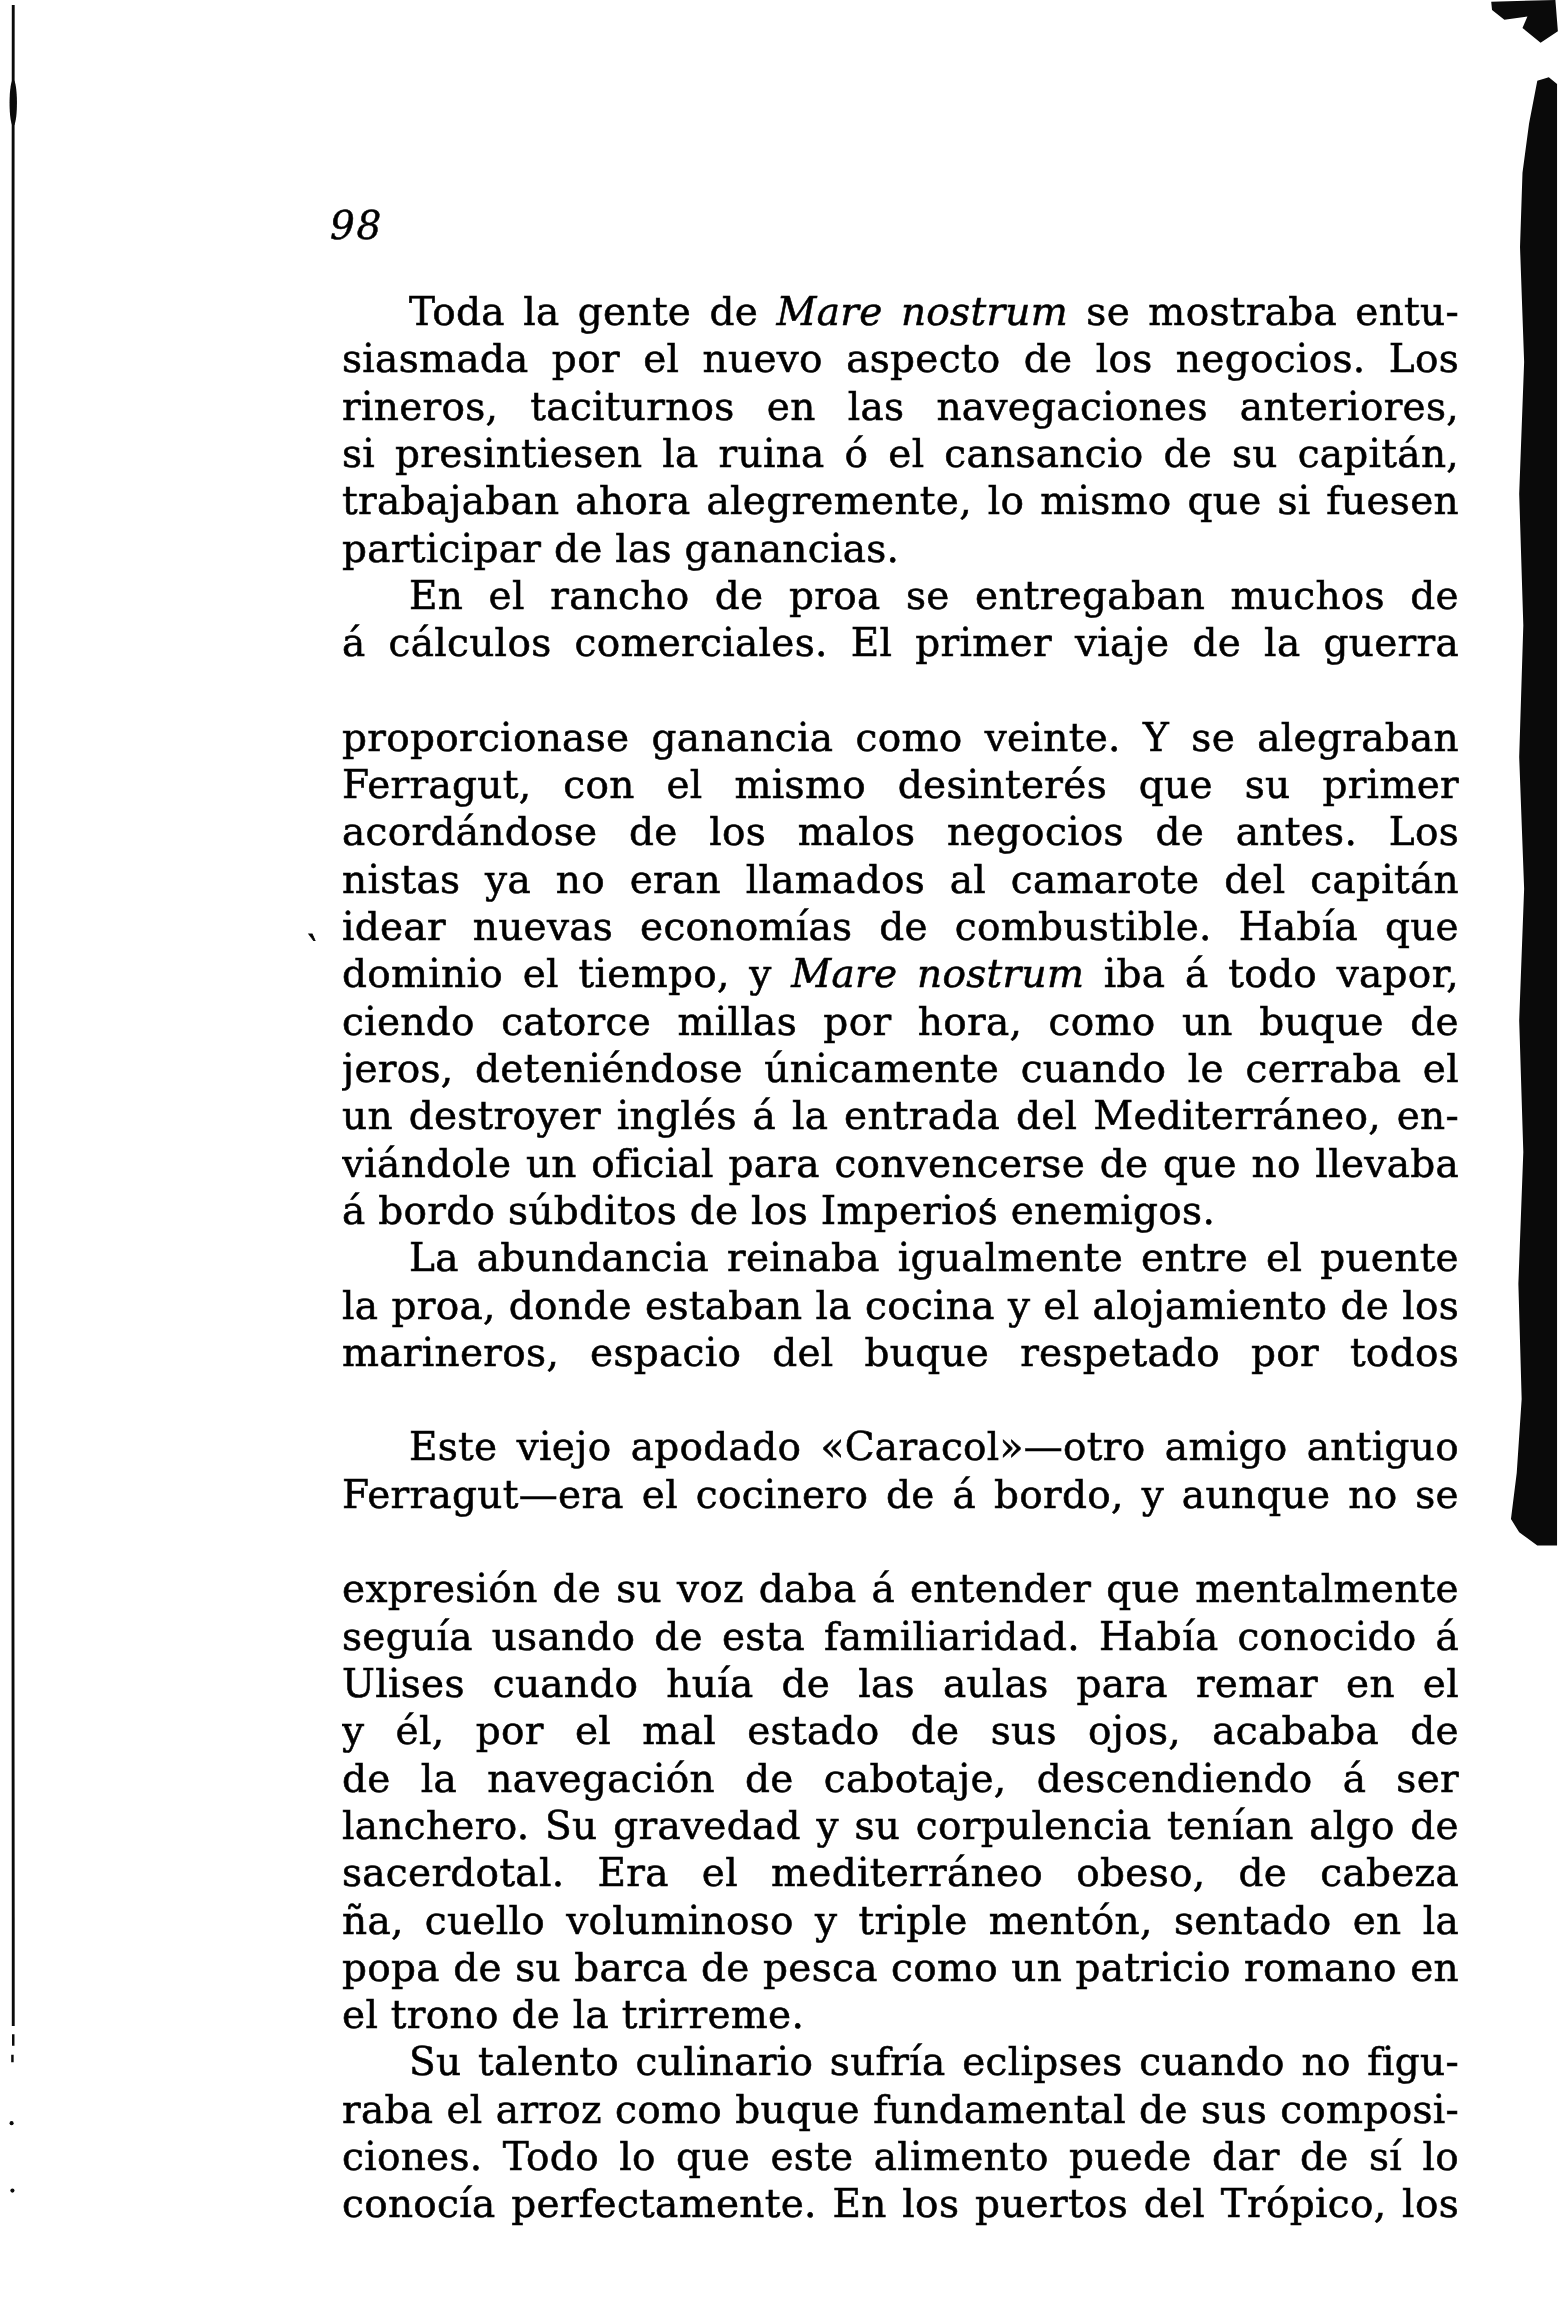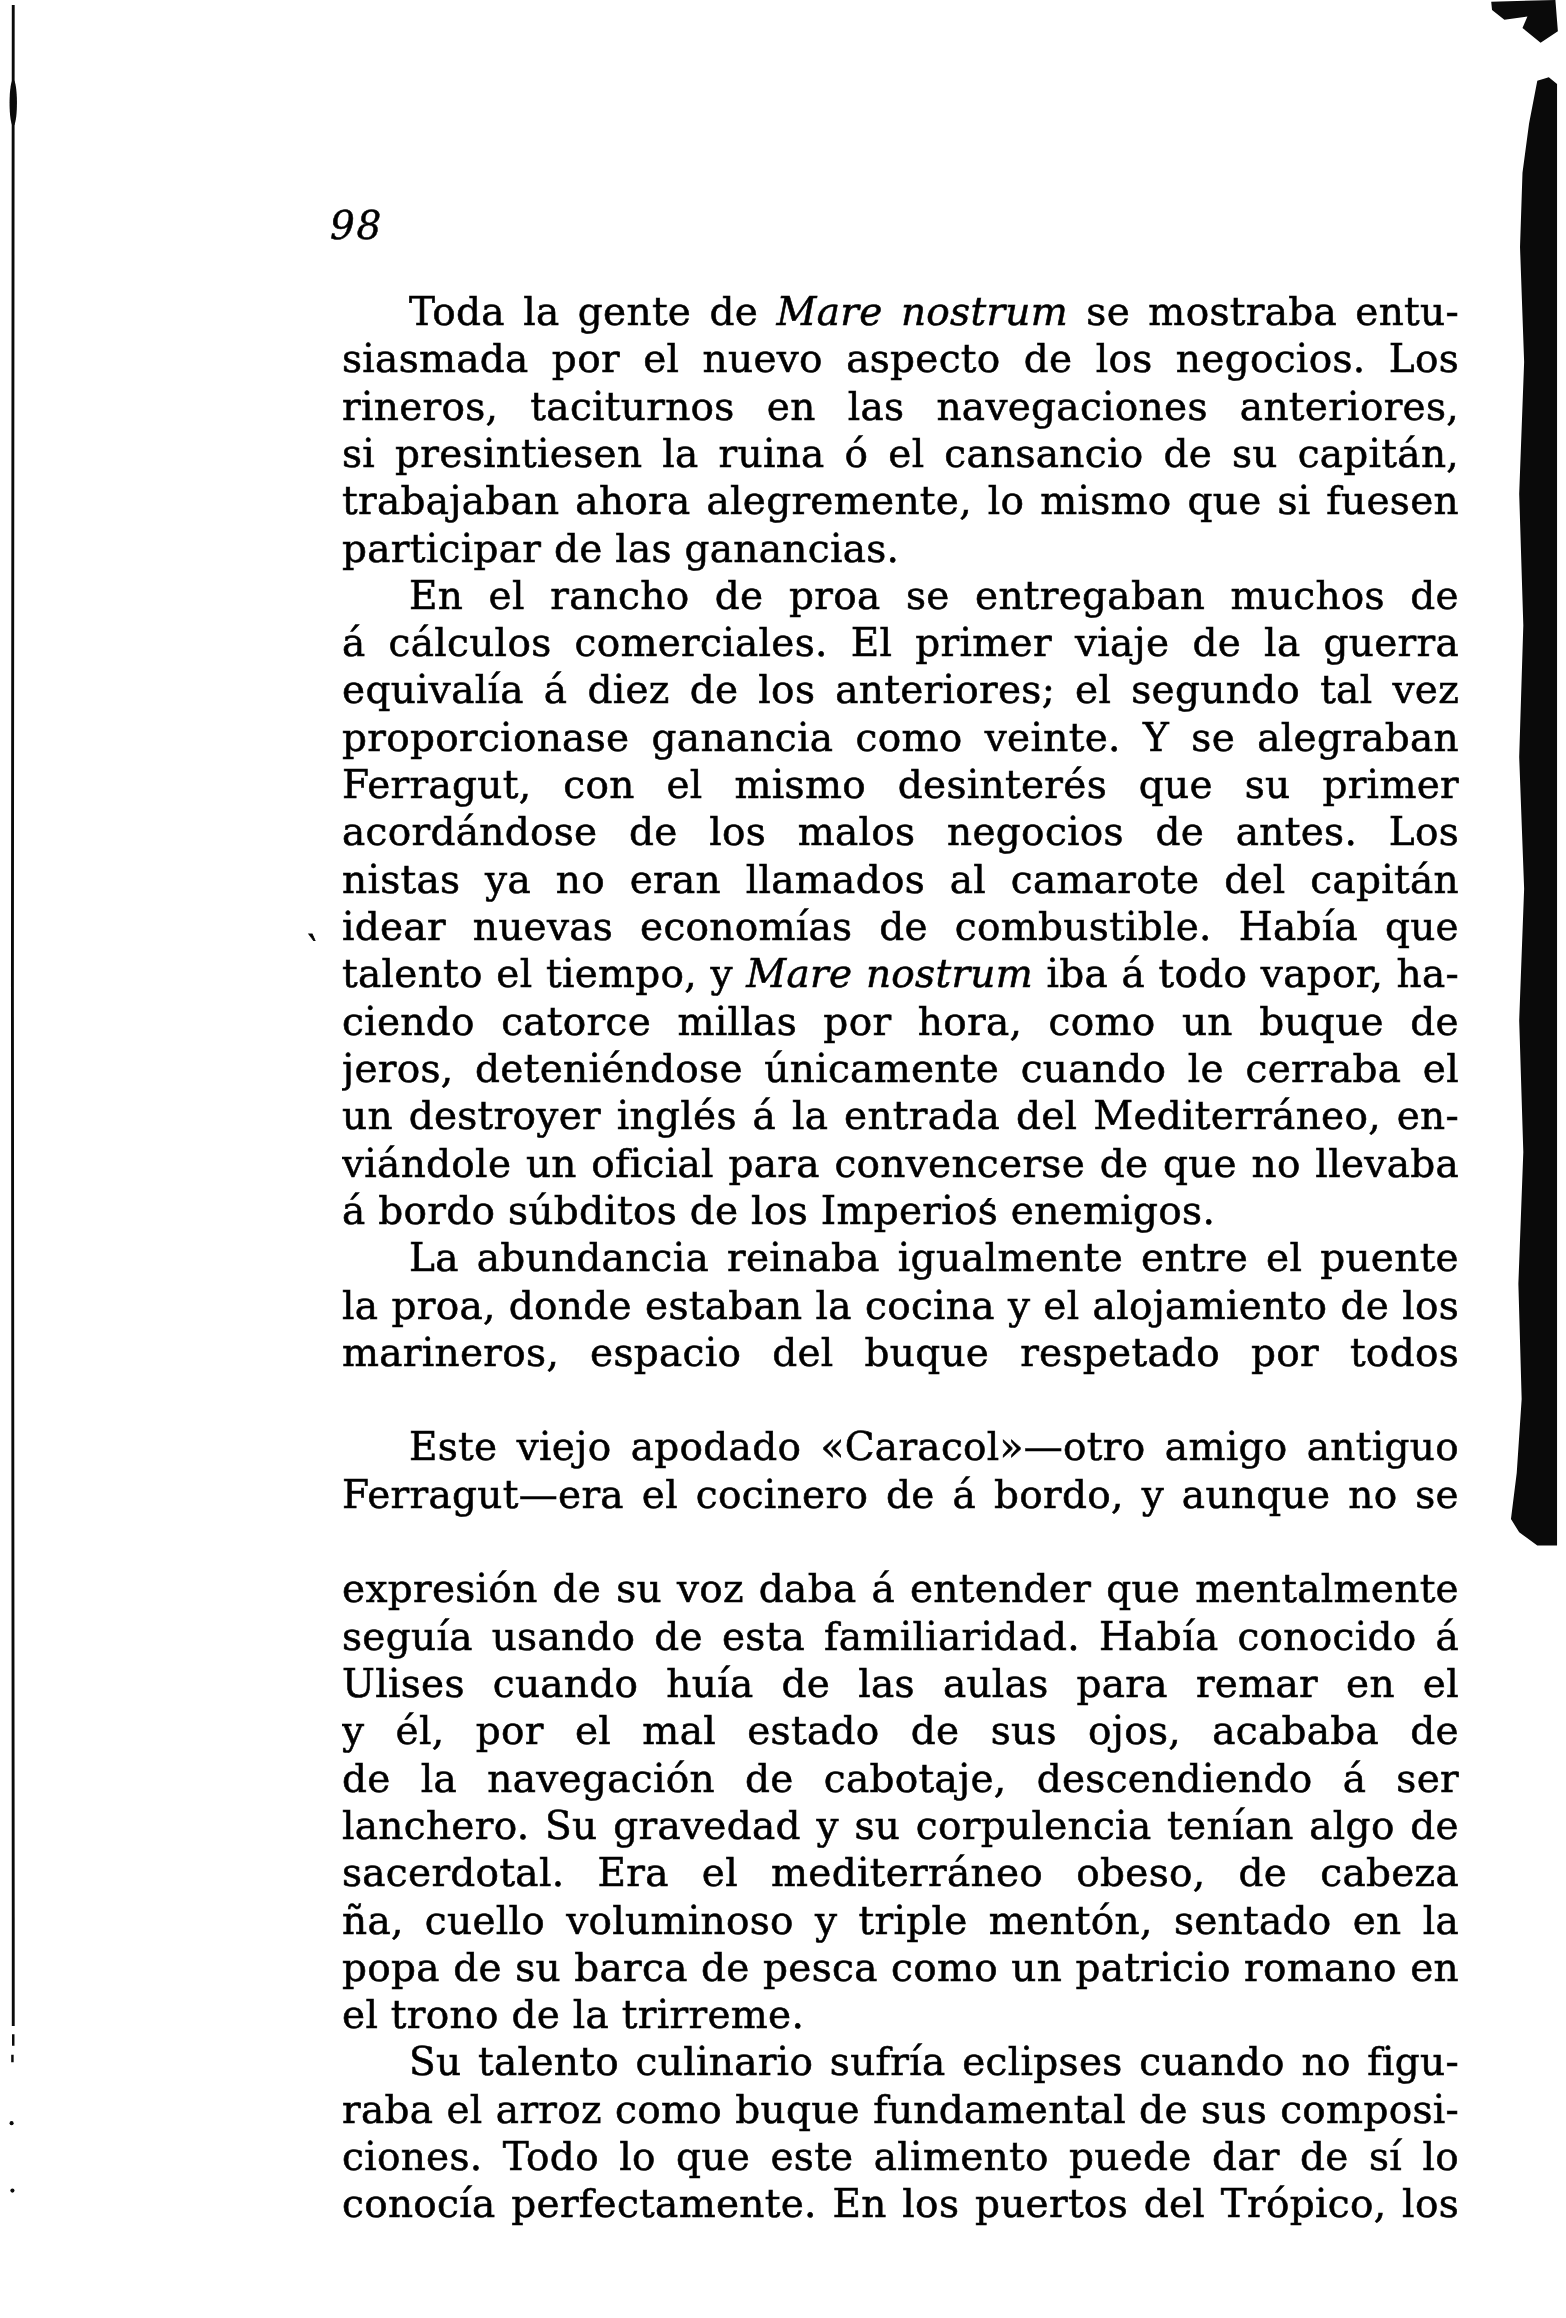--- a/index.html
+++ b/index.html
@@ -60,27 +60,26 @@
 
   <div class="body-text">
       <div class="line indent" style="top: 0px;"><span>Toda la gente de </span><span class="it">Mare nostrum</span><span> se mostraba entu-</span></div>
       <div class="line" style="top: 47px;"><span>siasmada por el nuevo aspecto de los negocios. Los ma-</span></div>
       <div class="line" style="top: 95px;"><span>rineros, taciturnos en las navegaciones anteriores, como</span></div>
       <div class="line" style="top: 142px;"><span>si presintiesen la ruina ó el cansancio de su capitán,</span></div>
       <div class="line" style="top: 189px;"><span>trabajaban ahora alegremente, lo mismo que si fuesen á</span></div>
       <div class="line last" style="top: 237px;"><span>participar de las ganancias.</span></div>
       <div class="line indent" style="top: 284px;"><span>En el rancho de proa se entregaban muchos de ellos</span></div>
       <div class="line" style="top: 331px;"><span>á cálculos comerciales. El primer viaje de la guerra</span></div>
-      <div class="line" style="top: 378px;"><span>equivalía á diez de los anteriores; el segundo tal vez</span></div>
       <div class="line" style="top: 426px;"><span>proporcionase ganancia como veinte. Y se alegraban por</span></div>
       <div class="line" style="top: 473px;"><span>Ferragut, con el mismo desinterés que su primer oficial,</span></div>
       <div class="line" style="top: 520px;"><span>acordándose de los malos negocios de antes. Los maqui-</span></div>
       <div class="line" style="top: 568px;"><span>nistas ya no eran llamados al camarote del capitán para</span></div>
       <div class="line" style="top: 615px;"><span>idear nuevas economías de combustible. Había que apro-</span></div>
-      <div class="line" style="top: 662px;"><span>talento el tiempo, y </span><span class="it">Mare nostrum</span><span> iba á todo vapor, ha-</span></div>
+      <div class="line" style="top: 662px;"><span>dominio el tiempo, y </span><span class="it">Mare nostrum</span><span> iba á todo vapor, ha-</span></div>
       <div class="line" style="top: 710px;"><span>ciendo catorce millas por hora, como un buque de pasa-</span></div>
       <div class="line" style="top: 757px;"><span>jeros, deteniéndose únicamente cuando le cerraba el paso</span></div>
       <div class="line" style="top: 804px;"><span>un destroyer inglés á la entrada del Mediterráneo, en-</span></div>
       <div class="line" style="top: 852px;"><span>viándole un oficial para convencerse de que no llevaba</span></div>
       <div class="line last" style="top: 899px;"><span>á bordo súbditos de los Imperios enemigos.</span></div>
       <div class="line indent" style="top: 946px;"><span>La abundancia reinaba igualmente entre el puente y</span></div>
       <div class="line" style="top: 994px;"><span>la proa, donde estaban la cocina y el alojamiento de los</span></div>
       <div class="line" style="top: 1041px;"><span>marineros, espacio del buque respetado por todos como</span></div>
       <div class="line indent" style="top: 1135px;"><span>Este viejo apodado «Caracol»—otro amigo antiguo de</span></div>
       <div class="line" style="top: 1183px;"><span>Ferragut—era el cocinero de á bordo, y aunque no se</span></div>

